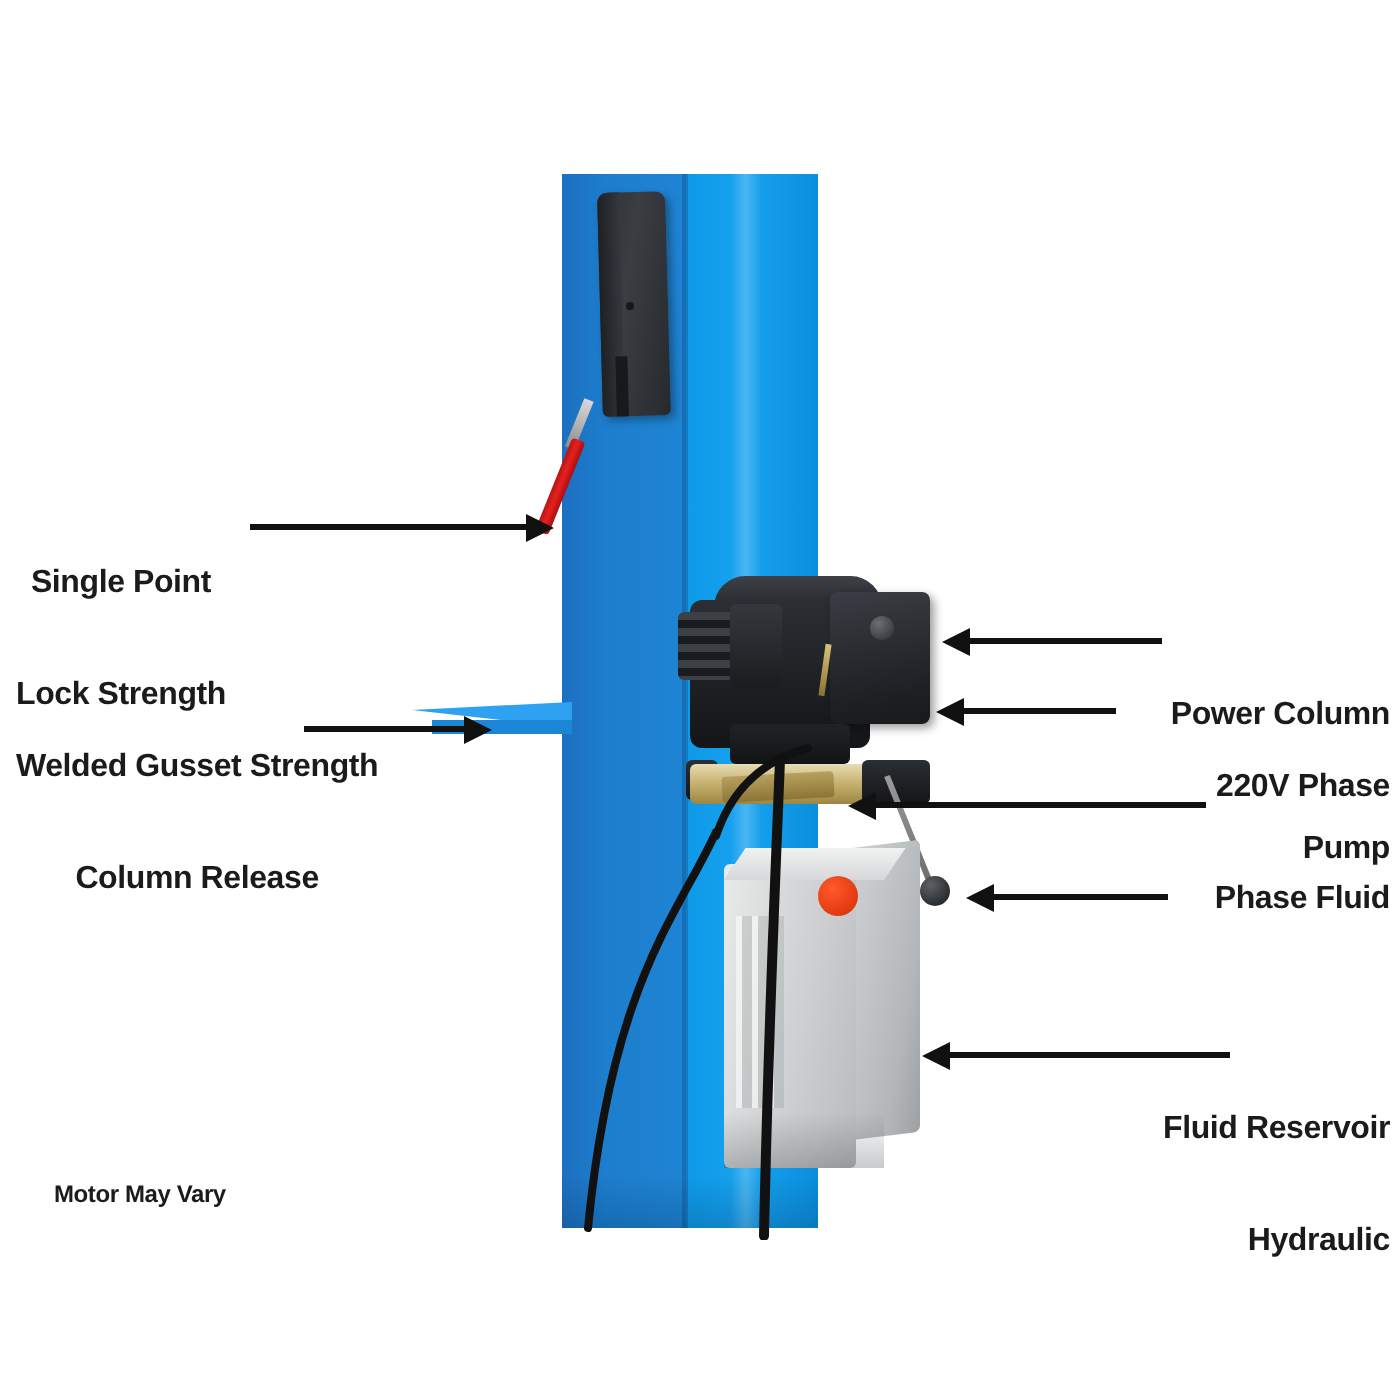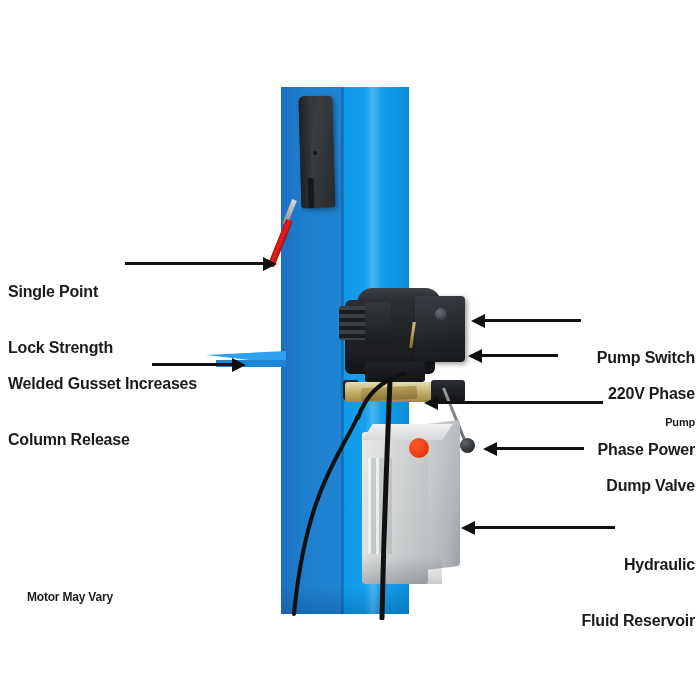--- a/index.html
+++ b/index.html
@@ -14,21 +14,21 @@
   
   .label{
     position:absolute;
     font-weight:bold;
     color:#1b1b1b;
     line-height:1.18;
     letter-spacing:-0.2px;
     white-space:pre;
     font-stretch:condensed;
   }
-  .label.left{text-align:left;}
+  .label.left{text-align:center;}
   .label.right{text-align:right;}
   .note{
     position:absolute;
     font-weight:bold;
     color:#1b1b1b;
     letter-spacing:-0.2px;
   }
 
   
   .leader{position:absolute;height:3px;background:#111;}
@@ -299,53 +299,50 @@
   </svg>
 
   <div class="label left" style="left:8px;top:245px;font-size:16px;">
     <div>Single Point</div>
     <div>Lock Strength</div>
   </div>
   <div class="leader" style="left:125px;top:262px;width:140px;"></div>
   <div class="arrowhead r" style="left:263px;top:257px;"></div>
 
   <div class="label left" style="left:8px;top:337px;font-size:16px;">
-    <div>Welded Gusset Increases</div>
+    <div>Welded Gusset Strength</div>
     <div>Column Release</div>
   </div>
   <div class="leader" style="left:152px;top:363px;width:82px;"></div>
   <div class="arrowhead r" style="left:232px;top:358px;"></div>
 
   <div class="label right" style="right:5px;top:311px;width:230px;font-size:16px;">
-    <div>Pump Switch</div>
+    <div>Power Column</div>
   </div>
   <div class="leader" style="left:485px;top:319px;width:96px;"></div>
   <div class="arrowhead l" style="left:471px;top:314px;"></div>
 
   <div class="label right" style="right:5px;top:347px;width:230px;font-size:16px;">
     <div>220V Phase</div>
-    <div>Phase Power</div>
+    <div>Phase Fluid</div>
   </div>
   <div class="leader" style="left:482px;top:354px;width:76px;"></div>
   <div class="arrowhead l" style="left:468px;top:349px;"></div>
 
-  <div class="label right" style="right:5px;top:390px;width:230px;font-size:11px;">
+  <div class="label right" style="right:5px;top:378px;width:230px;font-size:16px;">
     <div>Pump</div>
   </div>
   <div class="leader" style="left:438px;top:401px;width:165px;"></div>
   <div class="arrowhead l" style="left:424px;top:396px;"></div>
 
-  <div class="label right" style="right:5px;top:439px;width:230px;font-size:16px;">
-    <div>Dump Valve</div>
-  </div>
   <div class="leader" style="left:497px;top:447px;width:87px;"></div>
   <div class="arrowhead l" style="left:483px;top:442px;"></div>
 
   <div class="label right" style="right:5px;top:518px;width:230px;font-size:16px;">
+    <div>Fluid Reservoir</div>
     <div>Hydraulic</div>
-    <div>Fluid Reservoir</div>
   </div>
   <div class="leader" style="left:475px;top:526px;width:140px;"></div>
   <div class="arrowhead l" style="left:461px;top:521px;"></div>
 
   <div class="note" style="left:27px;top:590px;font-size:12px;">Motor May Vary</div>
 
 </div>
 
 </body></html>

